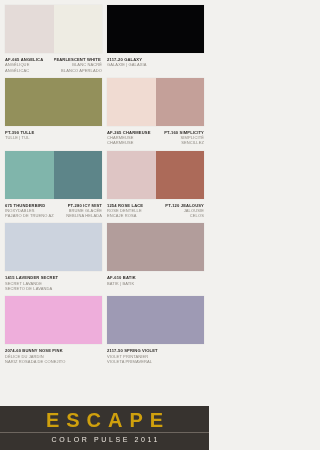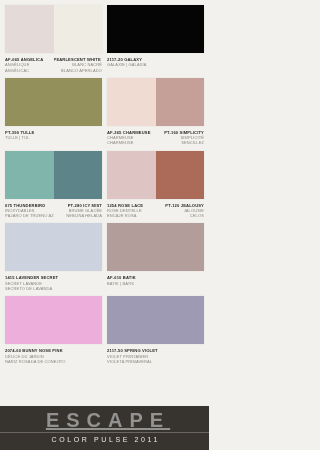--- a/index.html
+++ b/index.html
@@ -285,18 +285,18 @@
             <div class="alt">VIOLET PRINTANIER</div>
             <div class="alt">VIOLETA PRIMAVERAL</div>
           </div>
         </div>
       </div>
     </div>
 
   </div>
 
   <div class="footer" style="background: rgb(55, 51, 47);">
-    <div class="escape" style="color: #a3a3a3; text-decoration: underline;">ESCAPE</div>
+    <div class="escape" style="color: #eab308;">ESCAPE</div>
     <div class="rule"></div>
     <div class="tagline">COLOR PULSE 2011</div>
   </div>
 
 </div>
 
 </body></html>

